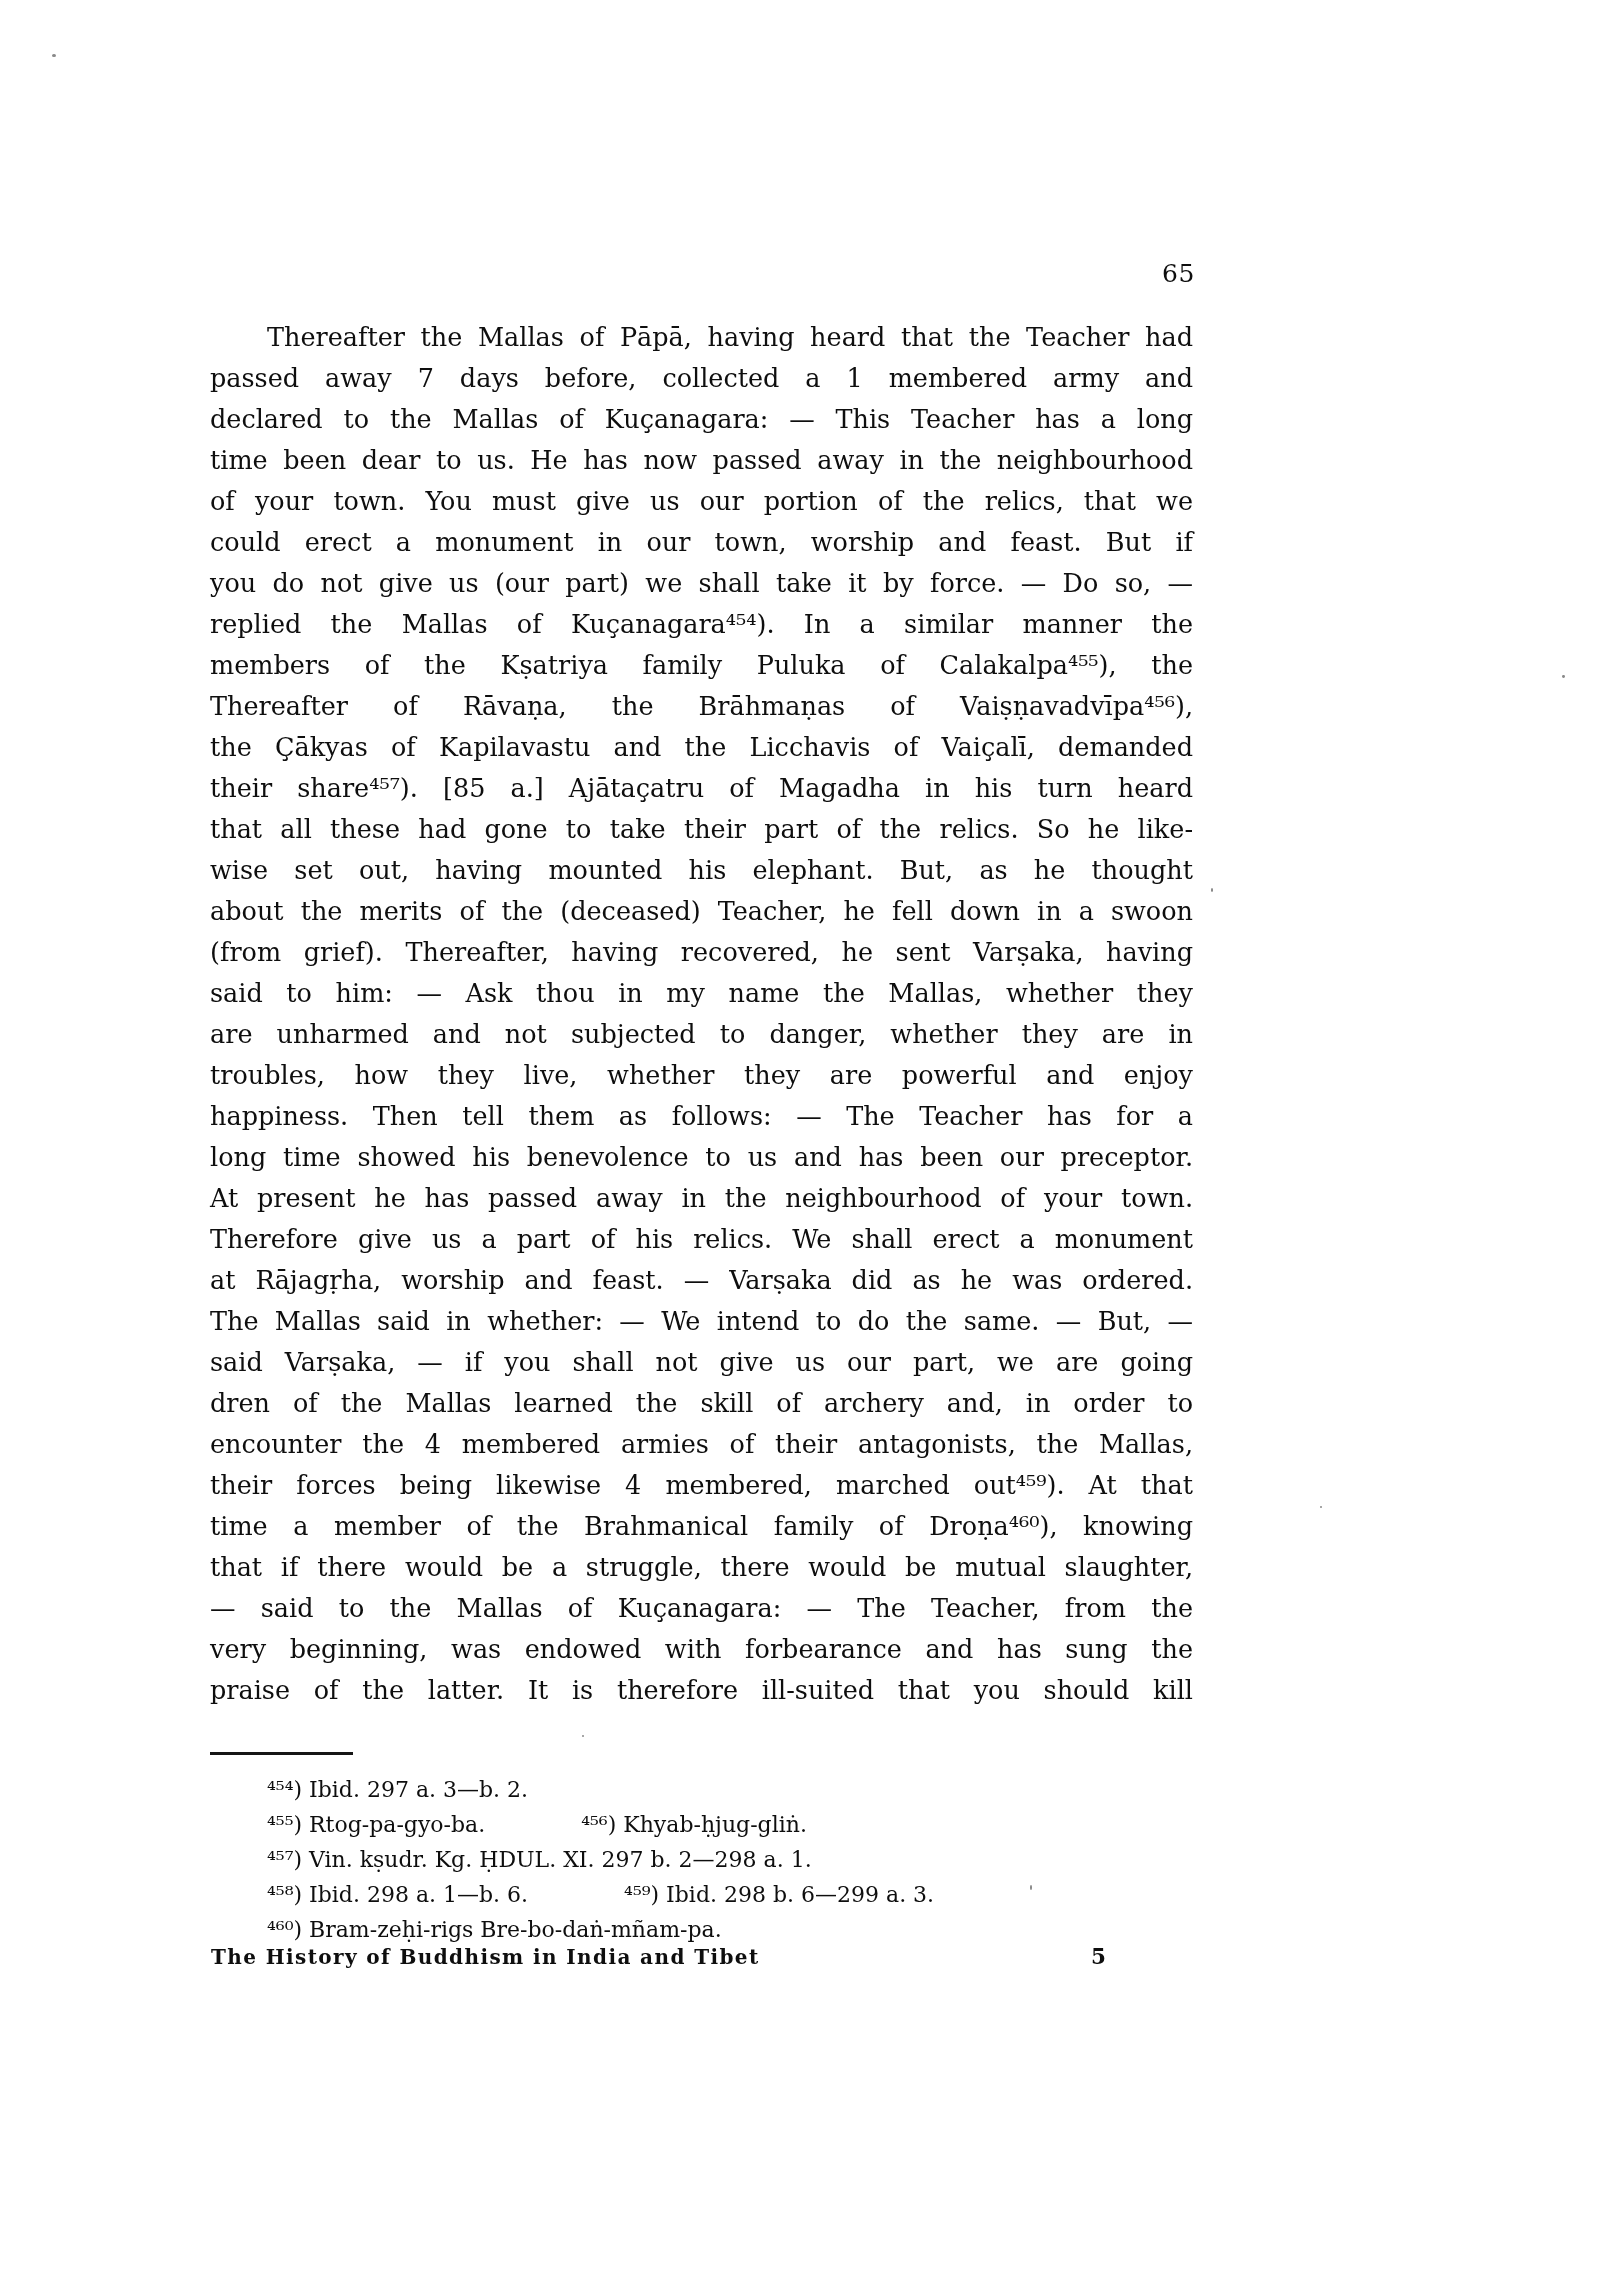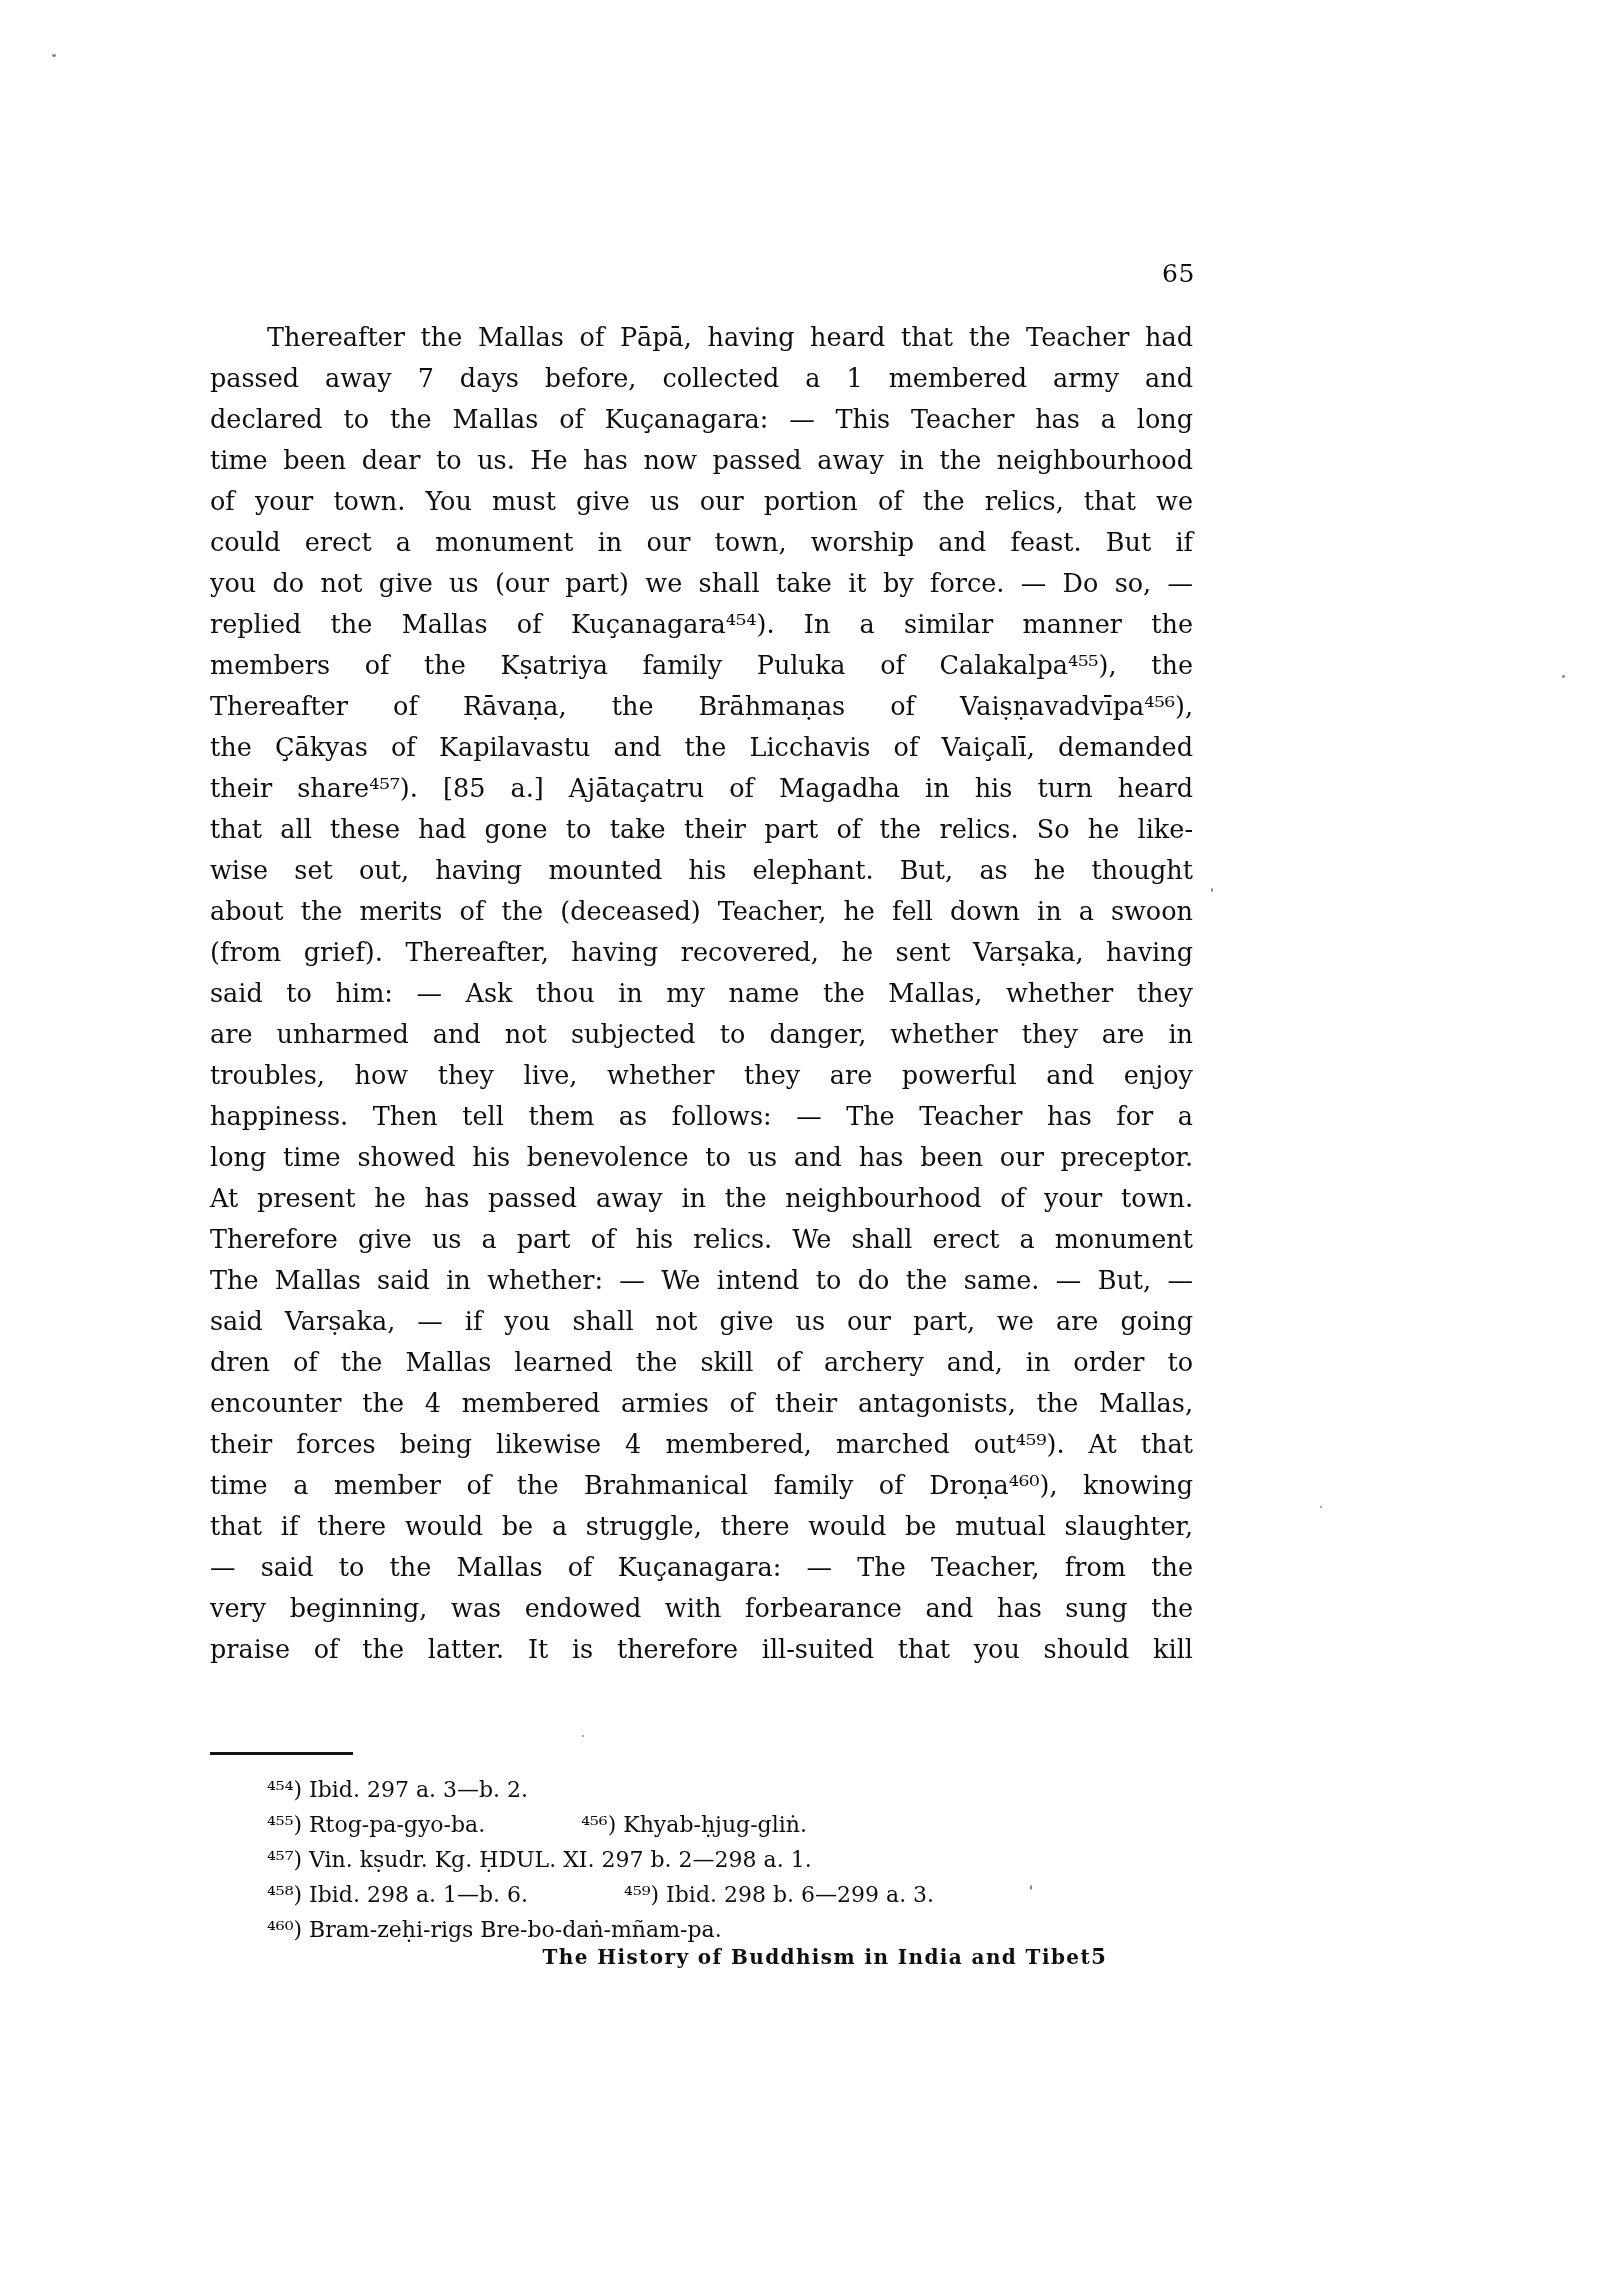--- a/index.html
+++ b/index.html
@@ -61,21 +61,21 @@
   }
   .fn-part + .fn-part {
     margin-left: 96px;
   }
   .footer {
     position: absolute;
     left: 211px;
     top: 1944px;
     width: 895px;
     display: flex;
-    justify-content: flex-end;
+    justify-content: space-between;
     align-items: baseline;
     font-size: 20px;
     font-weight: bold;
   }
   .footer .running-title {
     letter-spacing: 1.4px;
   }
   .footer .signature {
     letter-spacing: 0;
     font-size: 21.5px;
@@ -111,20 +111,21 @@
       <div class="line">wise set out, having mounted his elephant. But, as he thought</div>
       <div class="line">about the merits of the (deceased) Teacher, he fell down in a swoon</div>
       <div class="line">(from grief). Thereafter, having recovered, he sent Varṣaka, having</div>
       <div class="line">said to him: — Ask thou in my name the Mallas, whether they</div>
       <div class="line">are unharmed and not subjected to danger, whether they are in</div>
       <div class="line">troubles, how they live, whether they are powerful and enjoy</div>
       <div class="line">happiness. Then tell them as follows: — The Teacher has for a</div>
       <div class="line">long time showed his benevolence to us and has been our preceptor.</div>
       <div class="line">At present he has passed away in the neighbourhood of your town.</div>
       <div class="line">Therefore give us a part of his relics. We shall erect a monument</div>
+      <div class="line">at Rājagṛha, worship and feast. — Varṣaka did as he was ordered.</div>
       <div class="line">The Mallas said in whether: — We intend to do the same. — But, —</div>
       <div class="line">said Varṣaka, — if you shall not give us our part, we are going</div>
       <div class="line">dren of the Mallas learned the skill of archery and, in order to</div>
       <div class="line">encounter the 4 membered armies of their antagonists, the Mallas,</div>
       <div class="line">their forces being likewise 4 membered, marched out⁴⁵⁹). At that</div>
       <div class="line">time a member of the Brahmanical family of Droṇa⁴⁶⁰), knowing</div>
       <div class="line">that if there would be a struggle, there would be mutual slaughter,</div>
       <div class="line">— said to the Mallas of Kuçanagara: — The Teacher, from the</div>
       <div class="line">very beginning, was endowed with forbearance and has sung the</div>
       <div class="line">praise of the latter. It is therefore ill-suited that you should kill</div>

